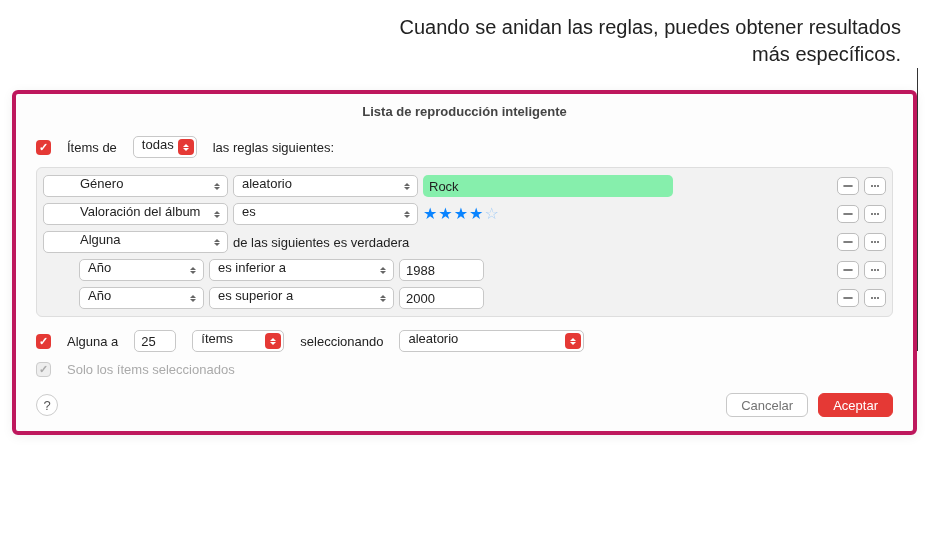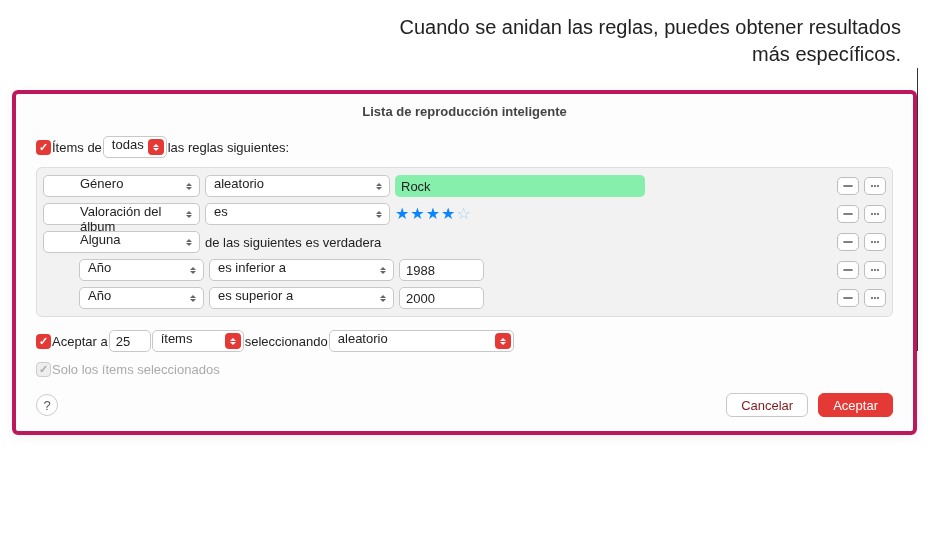--- a/index.html
+++ b/index.html
@@ -49,21 +49,21 @@
       font-size: 13px;
       padding: 10px 0 14px 0;
       color: #444;
     }
     .section {
       padding: 0 20px;
     }
     .row {
       display: flex;
       align-items: center;
-      gap: 1px;
+      gap: 16px;
       padding: 3px 0;
       min-height: 28px;
     }
     .checkbox {
       width: 15px; height: 15px;
       border-radius: 4px;
       display: inline-flex;
       align-items: center;
       justify-content: center;
       flex-shrink: 0;
@@ -193,28 +193,28 @@
     }
     .btn {
       height: 24px;
       padding: 0 14px;
       border-radius: 6px;
       border: 1px solid #c8c8c8;
       background: #fff;
       font-size: 13px;
       display: inline-flex;
       align-items: center;
-      color: #7f1d1d;
+      color: #737373;
     }
     .btn.primary {
       background: #e53935;
       border-color: #e53935;
       color: #fff;
     }
-    .w-attr { width: 157px; padding-left: 36px; }
+    .w-attr { width: 185px; padding-left: 36px; }
     .w-op { width: 185px; }
     .w-attr-n { width: 125px; }
     .w-op-n { width: 185px; }
   </style>
 </head>
 <body>
 
 <div class="annotation">Cuando se anidan las reglas, puedes obtener resultados más específicos.</div>
 <div class="callout-line callout-v1"></div>
 <div class="callout-line callout-h-top"></div>
@@ -394,21 +394,21 @@
             <circle cx="8" cy="5" r="1" fill="#555"></circle>
           </svg>
       </span>
     </div>
 
   </div>
 
   <div class="section">
     <div class="row">
       <span class="checkbox checked"></span>
-      <span class="label">Aceptar a</span>
+      <span class="label">Alguna a</span>
       <span class="textinput numinput">25</span>
       <span class="select" style="width:92px">
         <span>ítems</span>
         <span class="caret red">
             <span class="tri-up"></span>
             <span class="tri-down"></span>
           </span>
       </span>
       <span class="label">seleccionando</span>
       <span class="select" style="width:185px">

